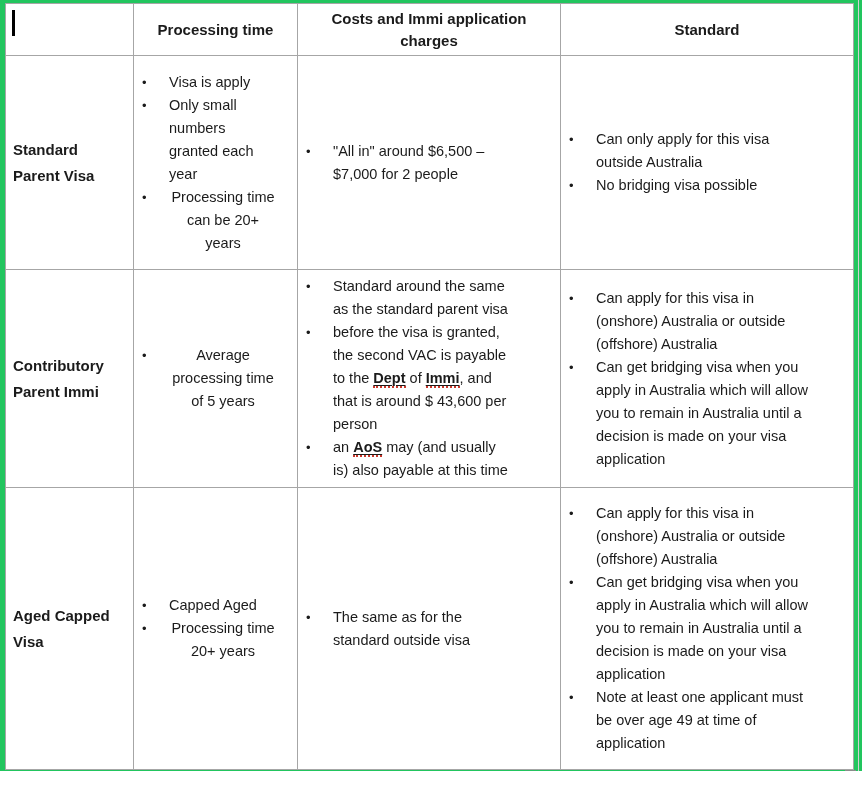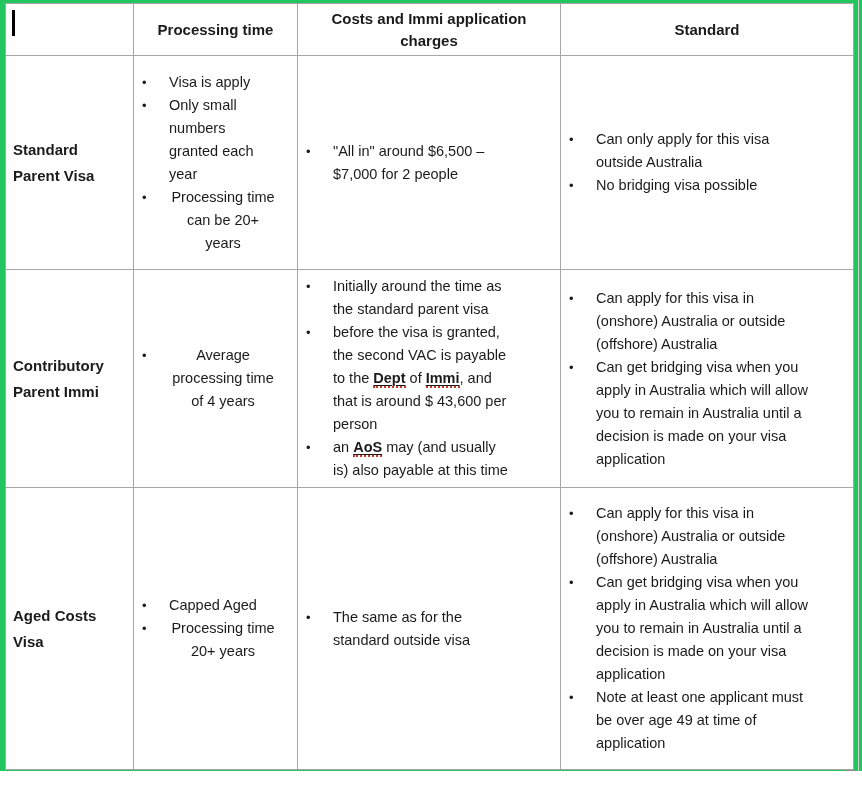--- a/index.html
+++ b/index.html
@@ -133,29 +133,29 @@
           </ul>
         </td>
       </tr>
 
       <tr class="h-r2">
         <td class="rowlabel">Contributory Parent Immi</td>
         <td>
           <ul class="blist">
             <li class="bitem">
               <span class="blt">•</span>
-              <span class="txt w108">Average processing time of 4 years</span>
-            </li>
-          </ul>
-        </td>
-        <td>
-          <ul class="blist">
-            <li class="bitem">
-              <span class="blt">•</span>
-              <span class="txt w180">Initially around the time as the standard parent visa</span>
+              <span class="txt w108">Average processing time of 5 years</span>
+            </li>
+          </ul>
+        </td>
+        <td>
+          <ul class="blist">
+            <li class="bitem">
+              <span class="blt">•</span>
+              <span class="txt w180">Standard around the same as the standard parent visa</span>
             </li>
             <li class="bitem">
               <span class="blt">•</span>
               <span class="txt w180"><span>before the visa is granted, the second VAC is payable to the </span><span class="uword">Dept</span><span> of </span><span class="uword">Immi</span><span>, and that is around $ 43,600 per person</span></span>
             </li>
             <li class="bitem">
               <span class="blt">•</span>
               <span class="txt w180"><span>an </span><span class="uword">AoS</span><span> may (and usually is) also payable at this time</span></span>
             </li>
           </ul>
@@ -168,21 +168,21 @@
             </li>
             <li class="bitem">
               <span class="blt">•</span>
               <span class="txt w218">Can get bridging visa when you apply in Australia which will allow you to remain in Australia until a decision is made on your visa application</span>
             </li>
           </ul>
         </td>
       </tr>
 
       <tr class="h-r3">
-        <td class="rowlabel">Aged Costs Visa</td>
+        <td class="rowlabel">Aged Capped Visa</td>
         <td>
           <ul class="blist">
             <li class="bitem">
               <span class="blt">•</span>
               <span class="txt w108">Capped Aged</span>
             </li>
             <li class="bitem">
               <span class="blt">•</span>
               <span class="txt w108">Processing time 20+ years</span>
             </li>

